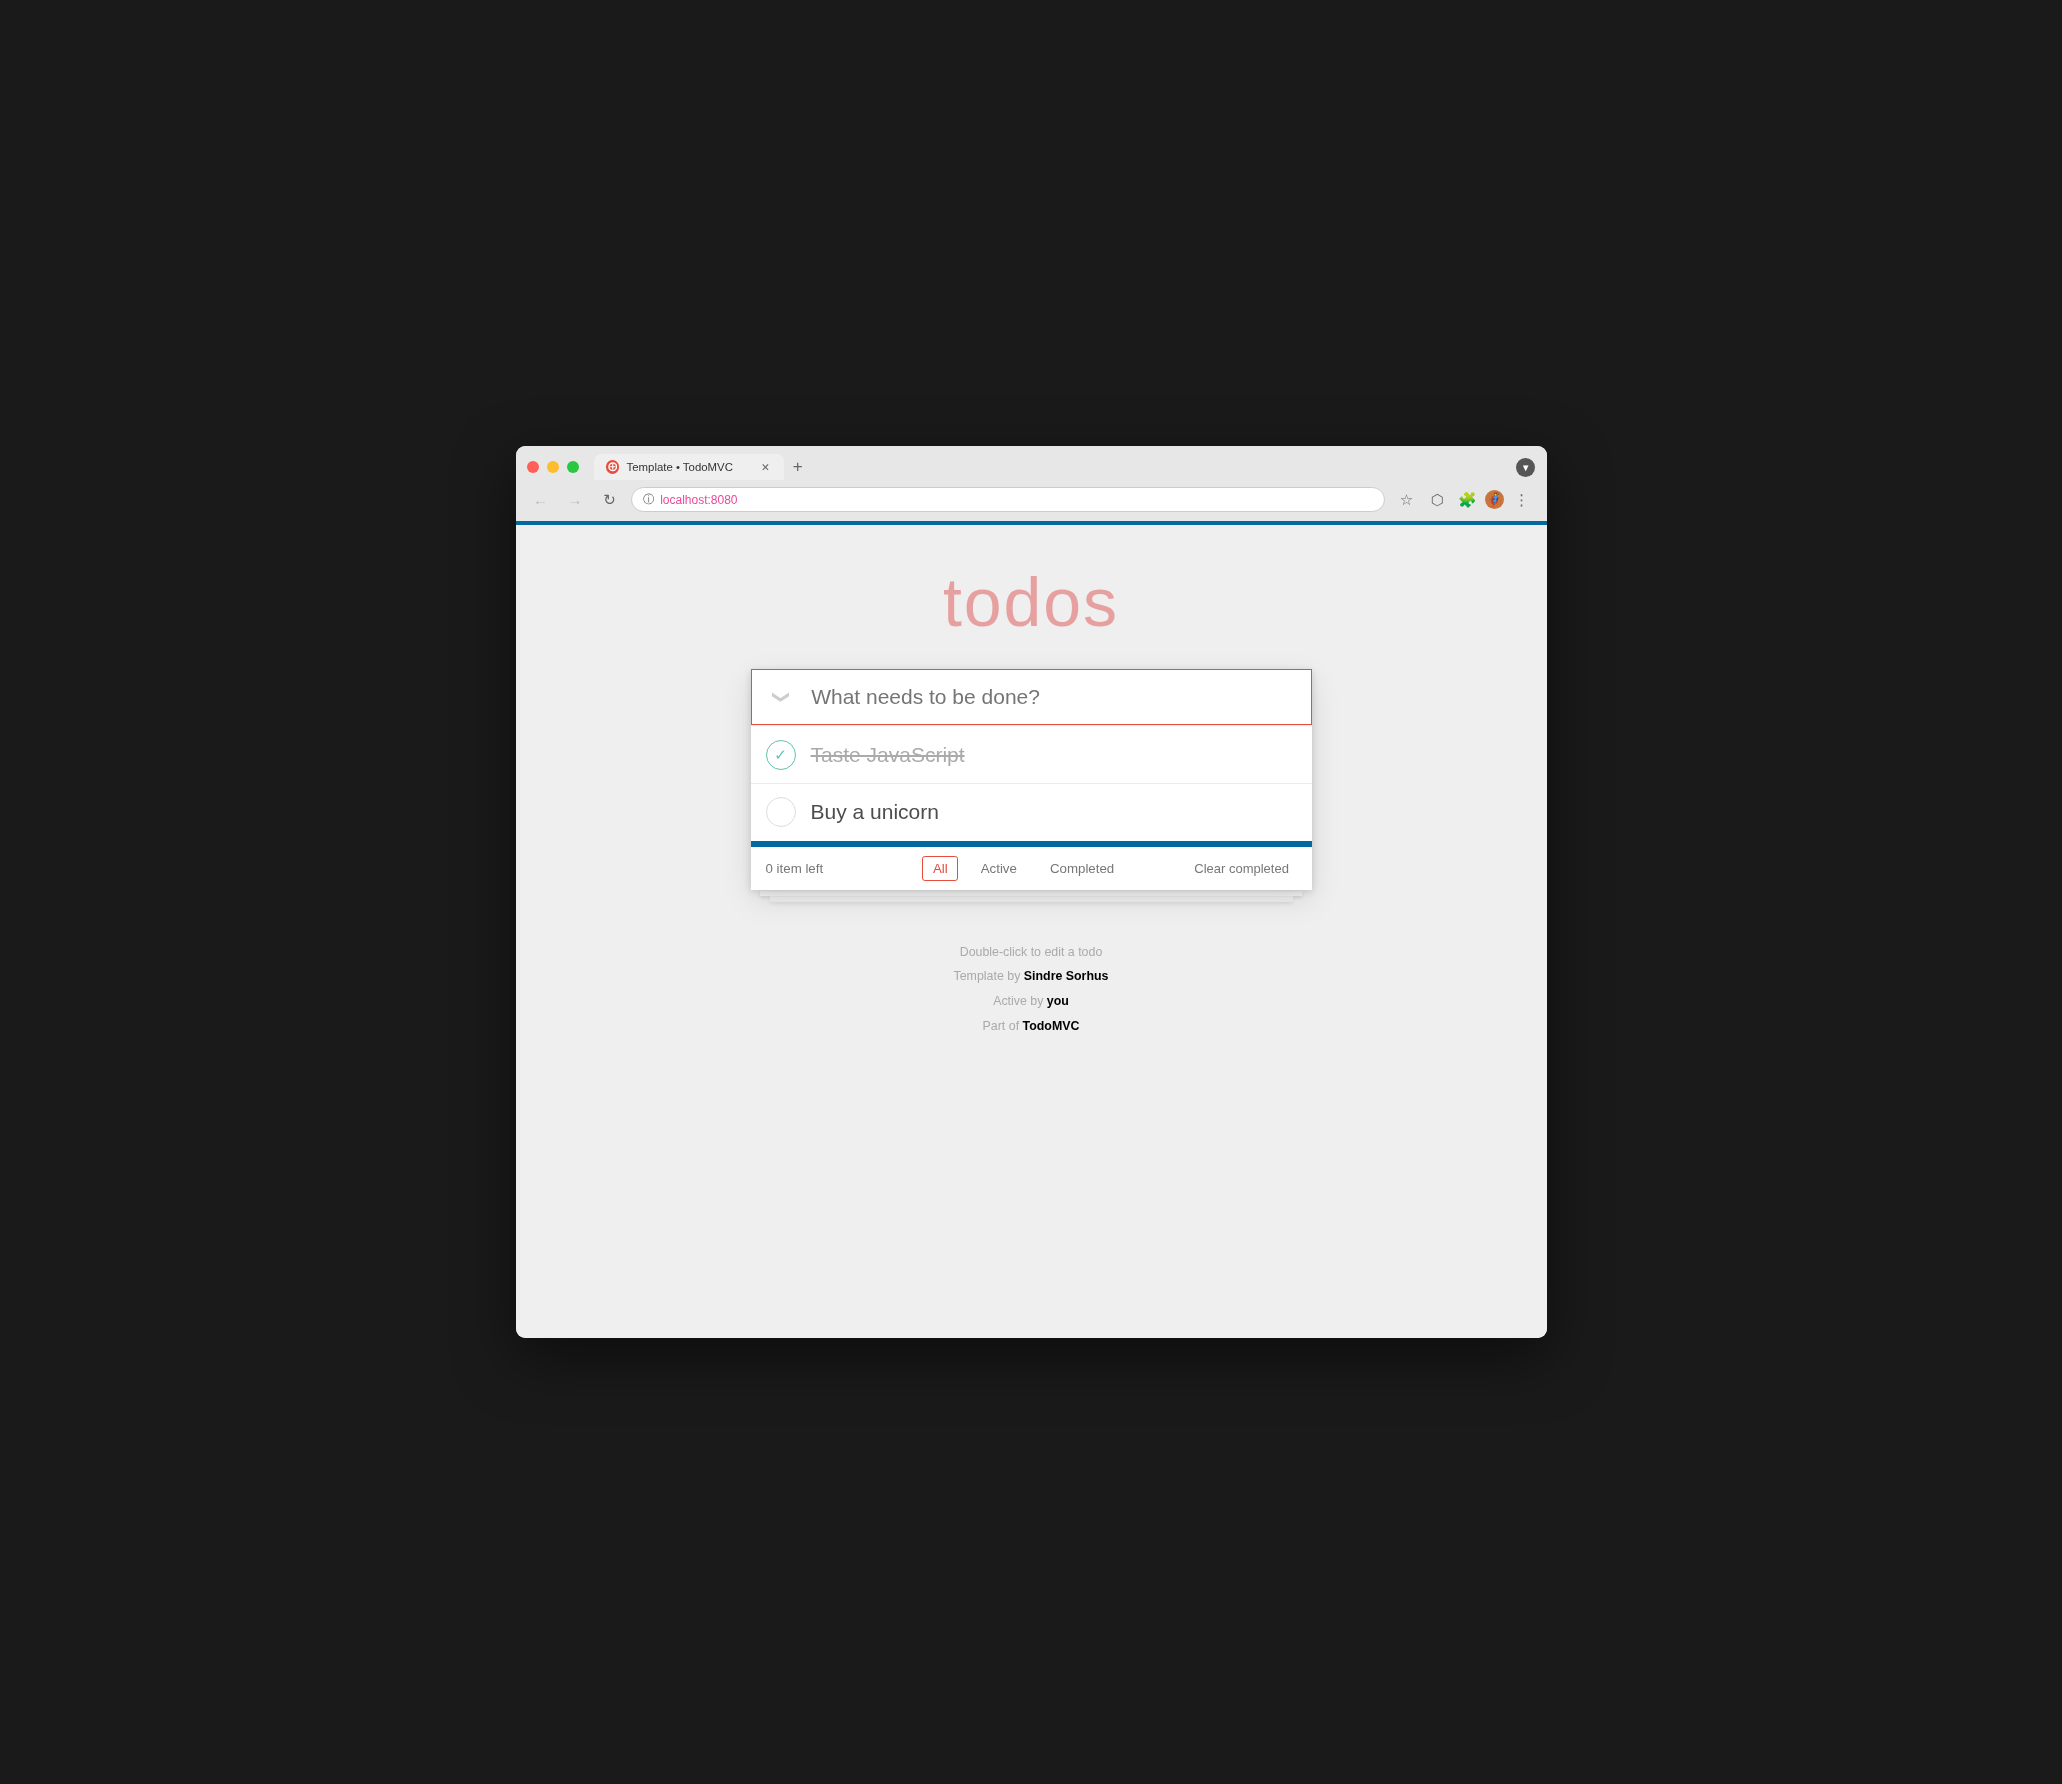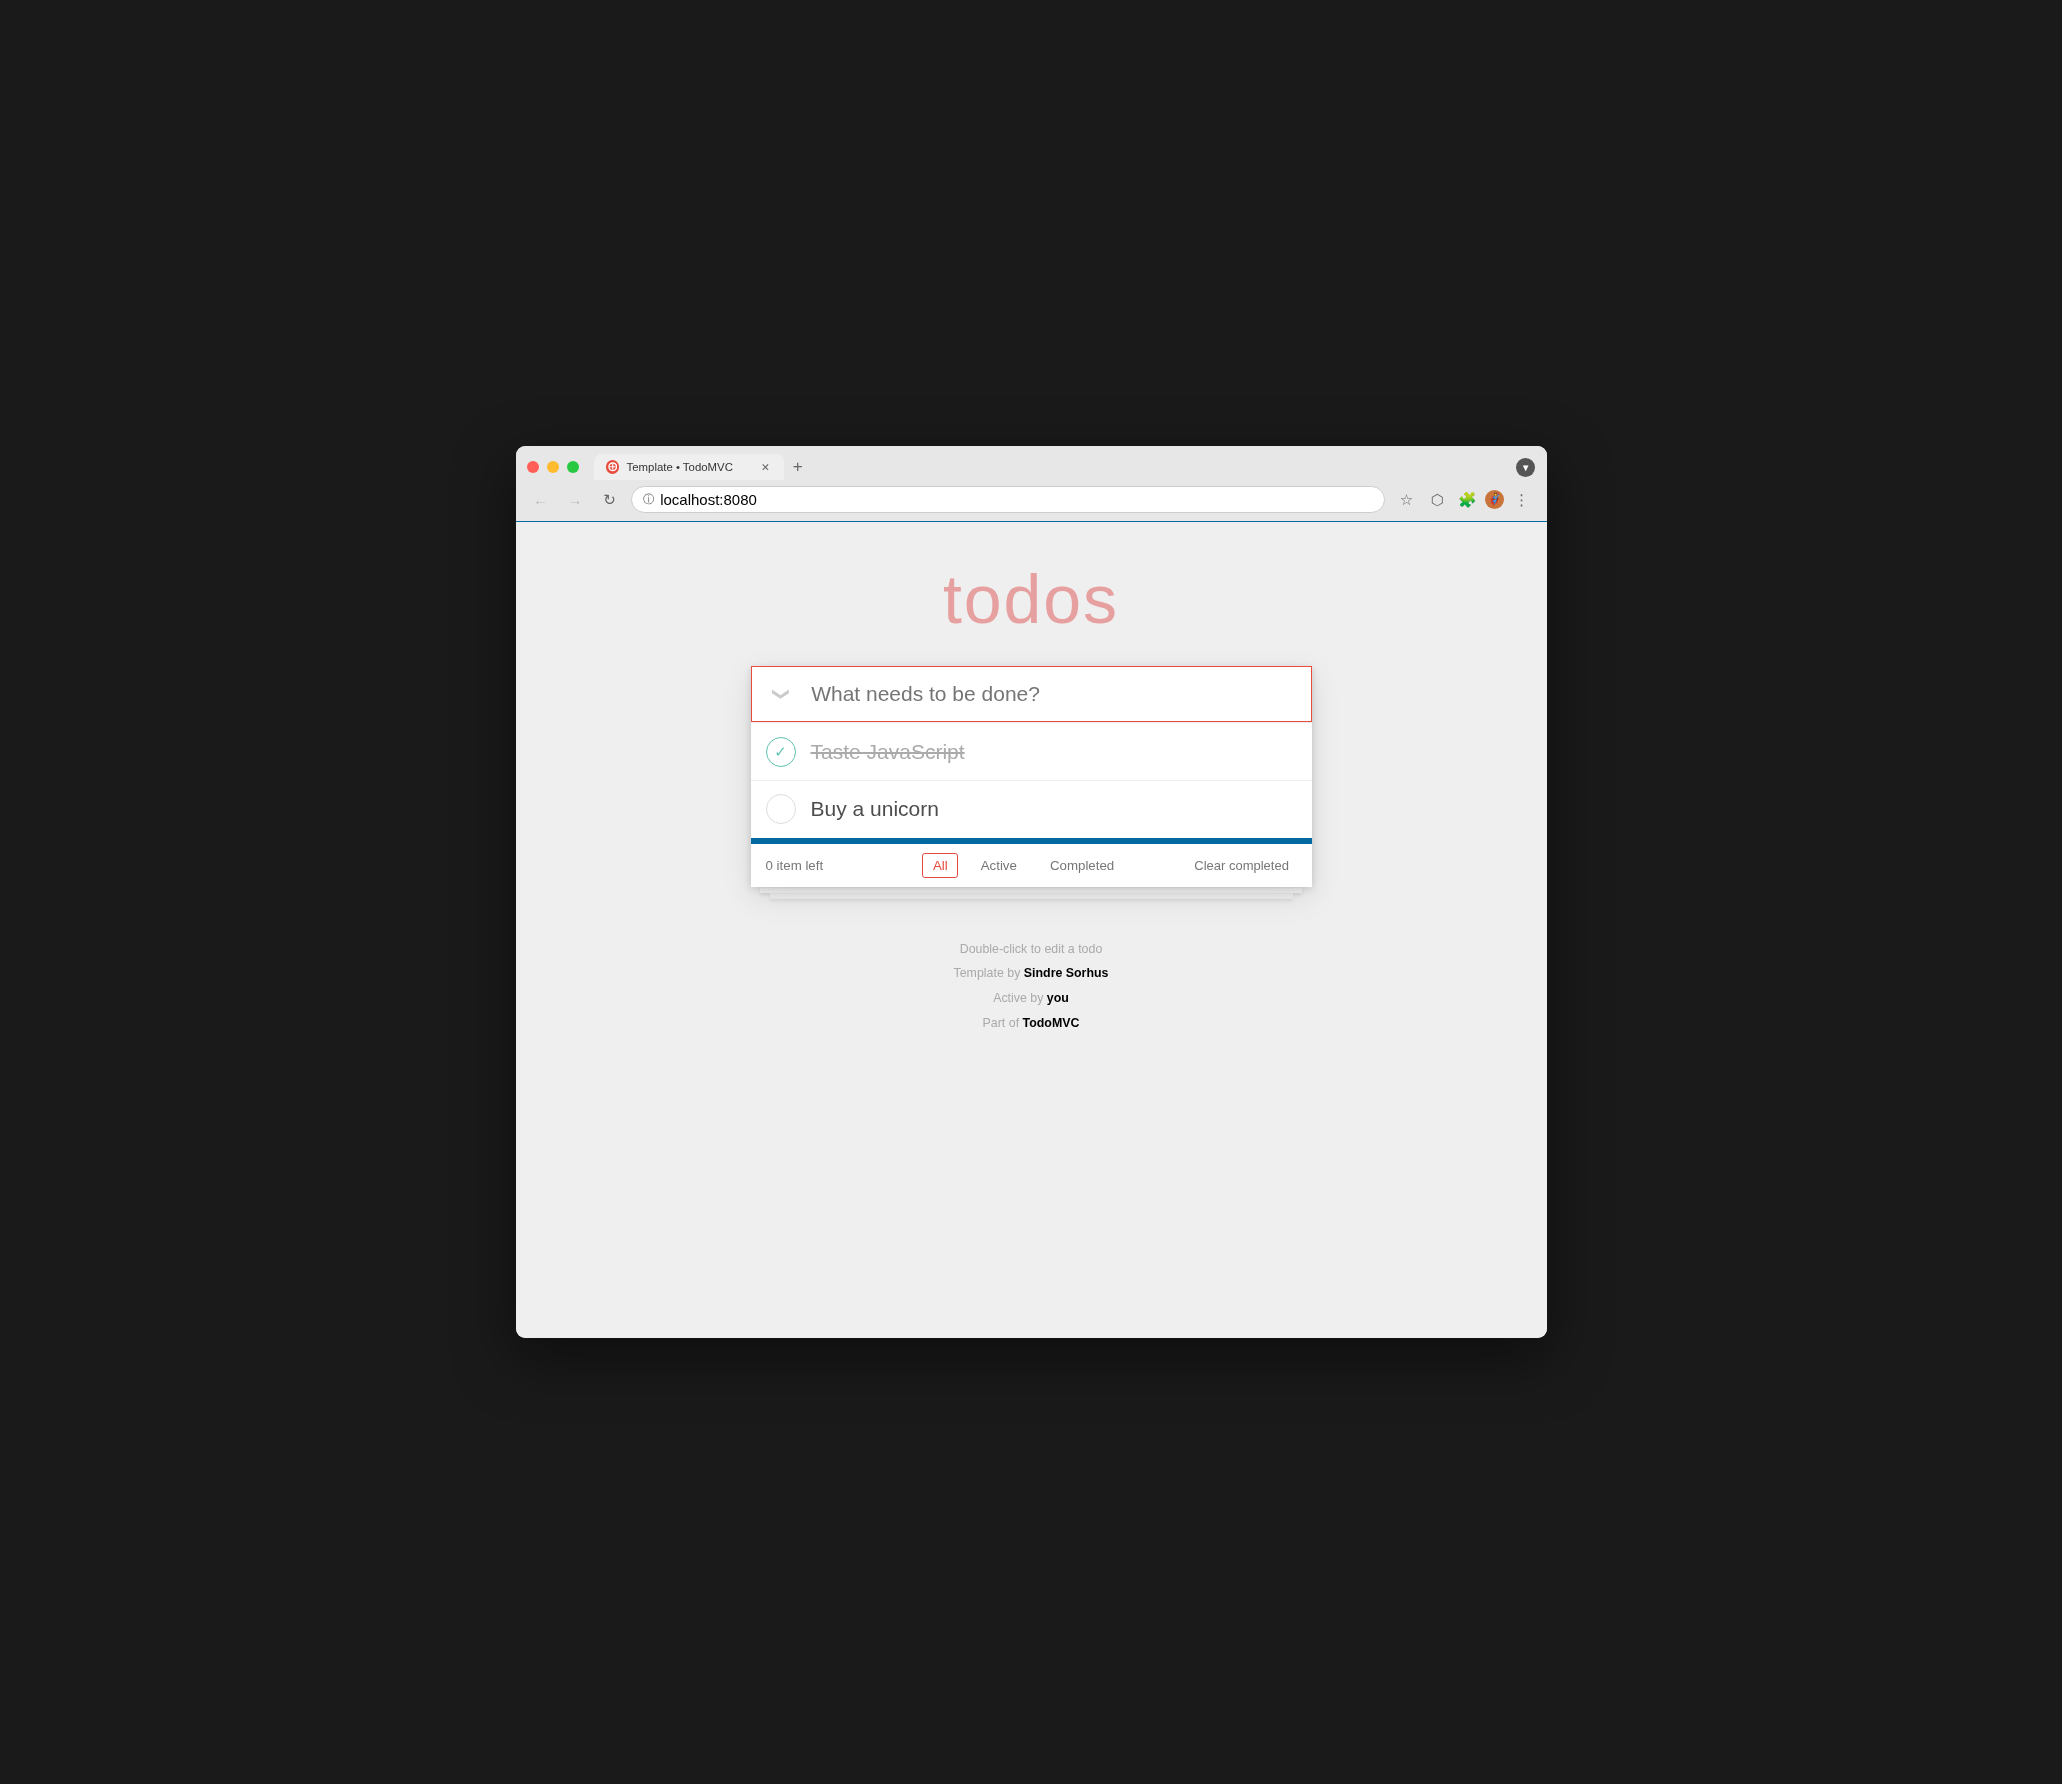--- a/index.html
+++ b/index.html
@@ -20,21 +20,21 @@
       border-radius: 9.5px;
       overflow: hidden;
       box-shadow: 0 19px 57px rgba(0,0,0,0.5);
       display: flex;
       flex-direction: column;
     }
 
     
     .browser-titlebar {
       background: #e8e7e7;
-      border-bottom: 1px solid #0369a1;
+      border-bottom: 4px solid #0369a1;
       padding: 0;
       display: flex;
       flex-direction: column;
     }
 
     .browser-tab-bar {
       display: flex;
       align-items: center;
       padding: 7.6px 11.4px 0 11.4px;
       gap: 0;
@@ -152,22 +152,22 @@
 
     .address-bar-icon {
       color: #666;
       font-size: 11.4px;
     }
 
     .address-input {
       flex: 1;
       border: none;
       outline: none;
-      font-size: 15px;
-      color: #000000;
+      font-size: 12px;
+      color: #ec4899;
       background: transparent;
     }
 
     .toolbar-actions {
       display: flex;
       gap: 3.8px;
       align-items: center;
     }
 
     

